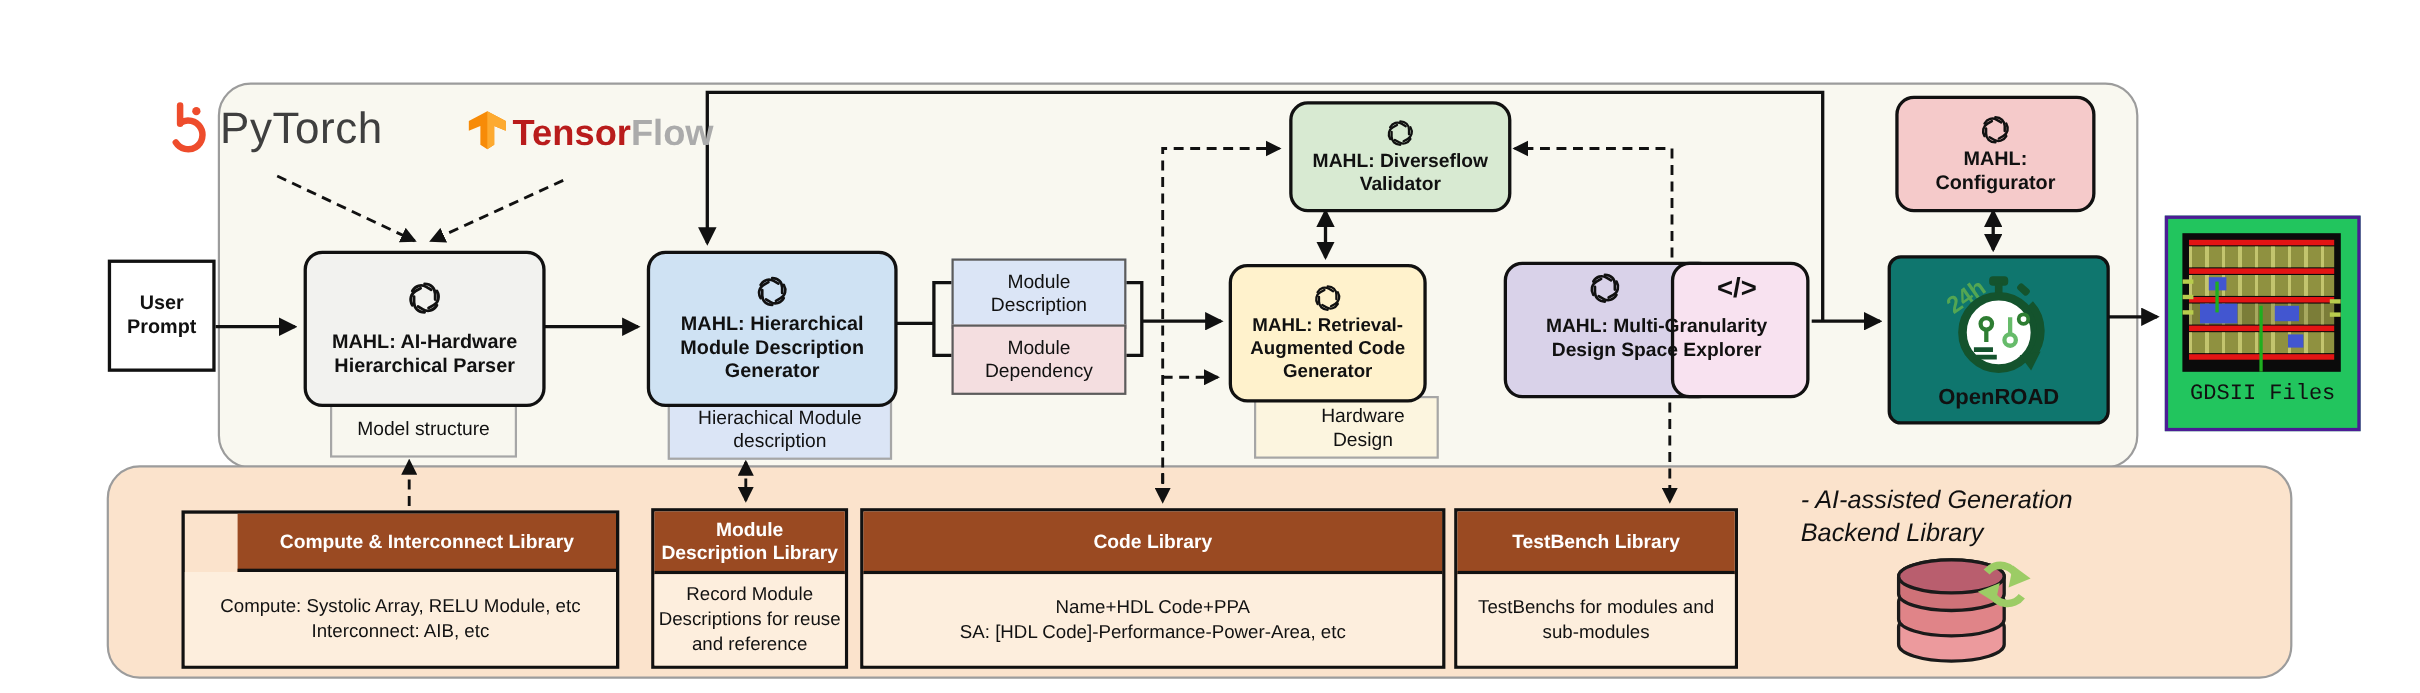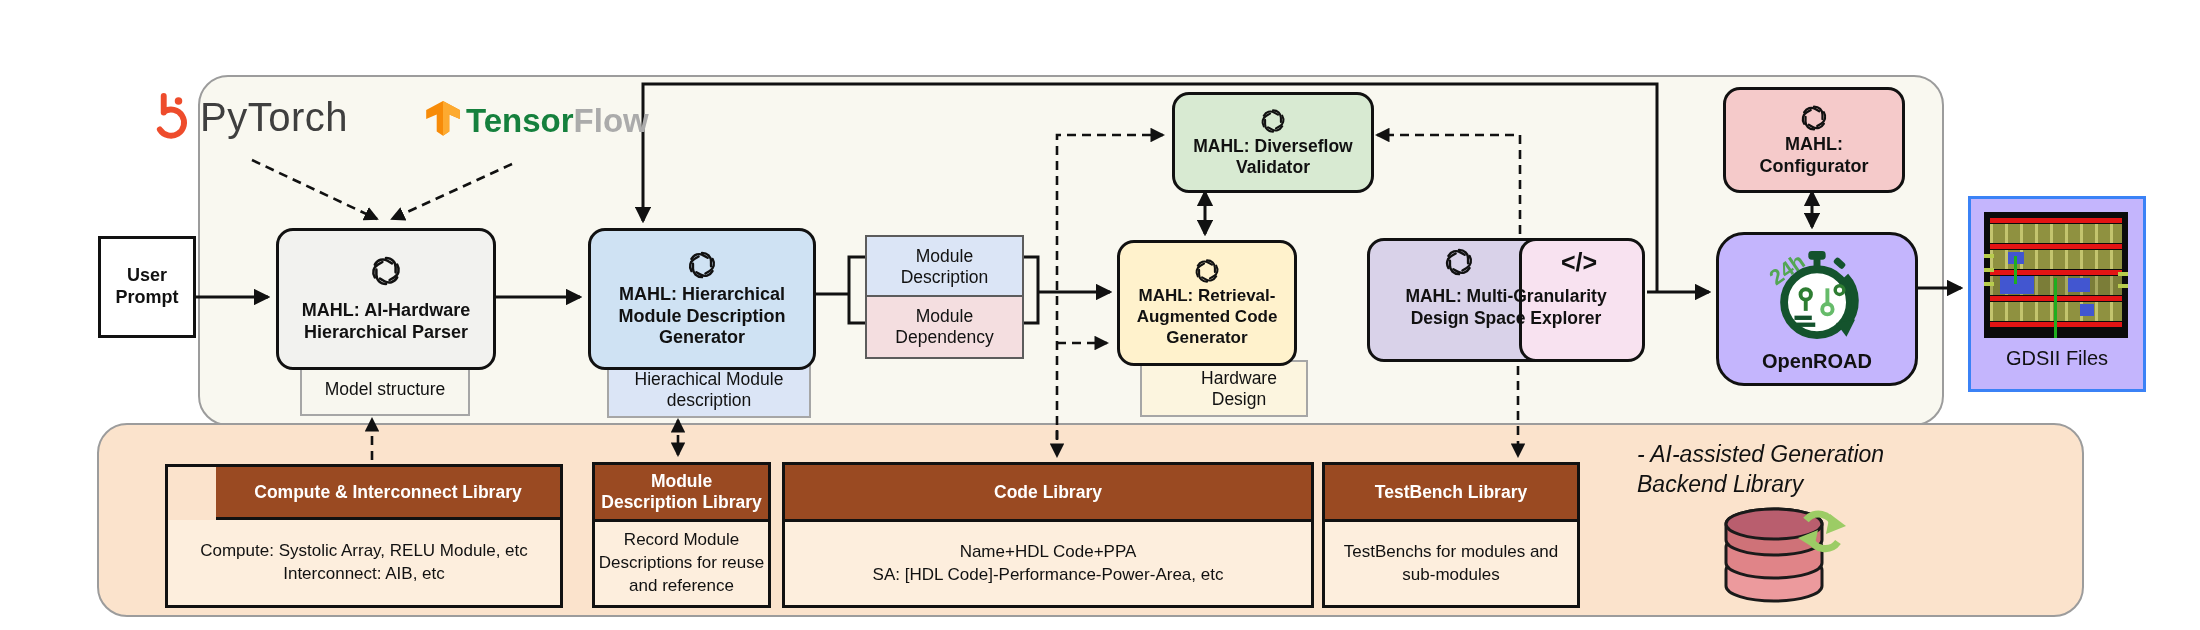--- a/index.html
+++ b/index.html
@@ -26,21 +26,21 @@
   
   .lib{position:absolute;border:3px solid #111;display:flex;flex-direction:column;z-index:4;}
   .lib .hd{background:#9a4a22;color:#fff;font-weight:bold;display:flex;flex-direction:column;
            align-items:center;justify-content:center;text-align:center;
            font-size:17.5px;line-height:1.2;border-bottom:3px solid #111;}
   .lib .bd{flex:1;background:#fdeedd;display:flex;flex-direction:column;align-items:center;
            justify-content:center;font-size:17px;line-height:1.34;text-align:center;}
   .wire{position:absolute;left:0;top:0;z-index:2;pointer-events:none;}
   .logo-row{position:absolute;display:flex;align-items:center;z-index:5;}
   .pt-text{font-size:40px;color:#3f3f3f;letter-spacing:.5px;}
-  .tf-tensor{font-size:33px;font-weight:bold;color:#15803d;}
+  .tf-tensor{font-size:33px;font-weight:bold;color:#b91c1c;}
   .tf-flow{font-size:33px;font-weight:bold;color:#ababab;}
   .note{position:absolute;font-style:italic;font-size:23px;line-height:1.3;z-index:5;}
   
   .chip{position:absolute;background:#0b0b0b;overflow:hidden;}
   .chip .r{position:absolute;left:4%;width:92%;height:5px;background:#e31414;}
   .chip .o{position:absolute;left:4%;width:92%;height:19px;background:#8f9140;
            background-image:repeating-linear-gradient(90deg,rgba(230,230,140,.6) 0 3px,rgba(0,0,0,0) 3px 15px);}
   .chip .b{position:absolute;background:#4256d0;}
   .chip .g{position:absolute;background:#1fae1f;}
   .chip .s{position:absolute;background:#b8cc4d;}
@@ -239,28 +239,28 @@
   <div class="node" style="left:1723px;top:87px;width:176px;height:100px;background:#f5caca;gap:1px;">
     <svg class="oai" width="30" height="30">
         <use href="#oai"></use>
       </svg>
     <div class="ttl" style="font-size:18px;">
       <div>MAHL:</div>
       <div>Configurator</div>
     </div>
   </div>
 
-  <div class="node" style="left:1716px;top:232px;width:196px;height:148px;background:#c4b5fd;border-radius:28px;gap:0;">
+  <div class="node" style="left:1716px;top:232px;width:196px;height:148px;background:#0f766e;border-radius:12px;gap:0;">
     <svg width="104" height="104">
         <use href="#orlogo"></use>
       </svg>
     <div class="ttl" style="font-size:20px;">OpenROAD</div>
   </div>
 
-  <div class="abs" style="left:1968px;top:196px;width:172px;height:190px;background:#c4b5fd;border:3px solid #3b82f6;z-index:4;">
+  <div class="abs" style="left:1968px;top:196px;width:172px;height:190px;background:#22c55e;border:3px solid #4c1d95;z-index:4;font-family:Liberation Mono, monospace;">
     <div class="chip" style="left:13px;top:13px;width:144px;height:126px;">
       <div class="r" style="top:6px;"></div>
       <div class="o" style="top:12px;"></div>
       <div class="r" style="top:32px;"></div>
       <div class="o" style="top:38px;"></div>
       <div class="r" style="top:58px;"></div>
       <div class="o" style="top:64px;opacity:.85;"></div>
       <div class="r" style="top:84px;"></div>
       <div class="o" style="top:90px;"></div>
       <div class="r" style="top:110px;"></div>

